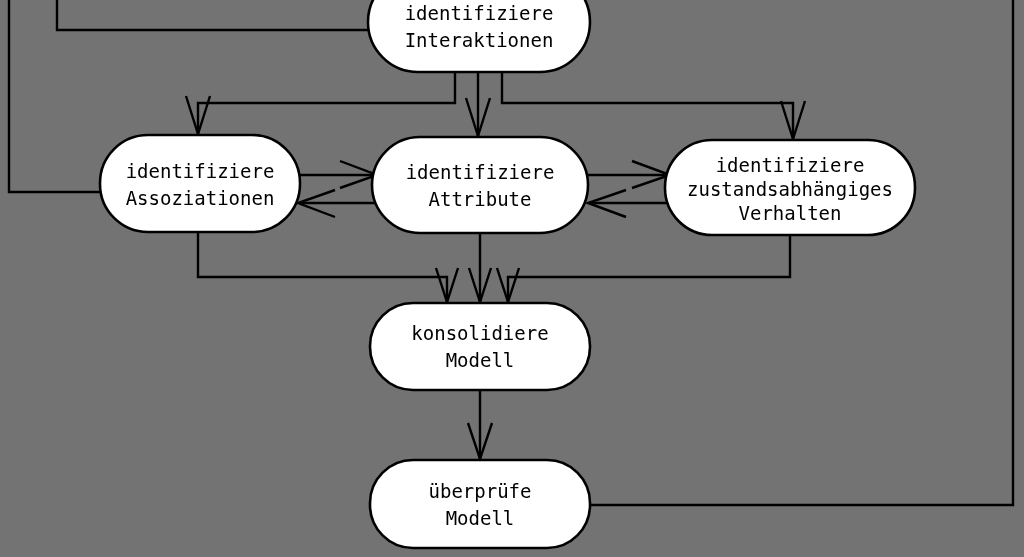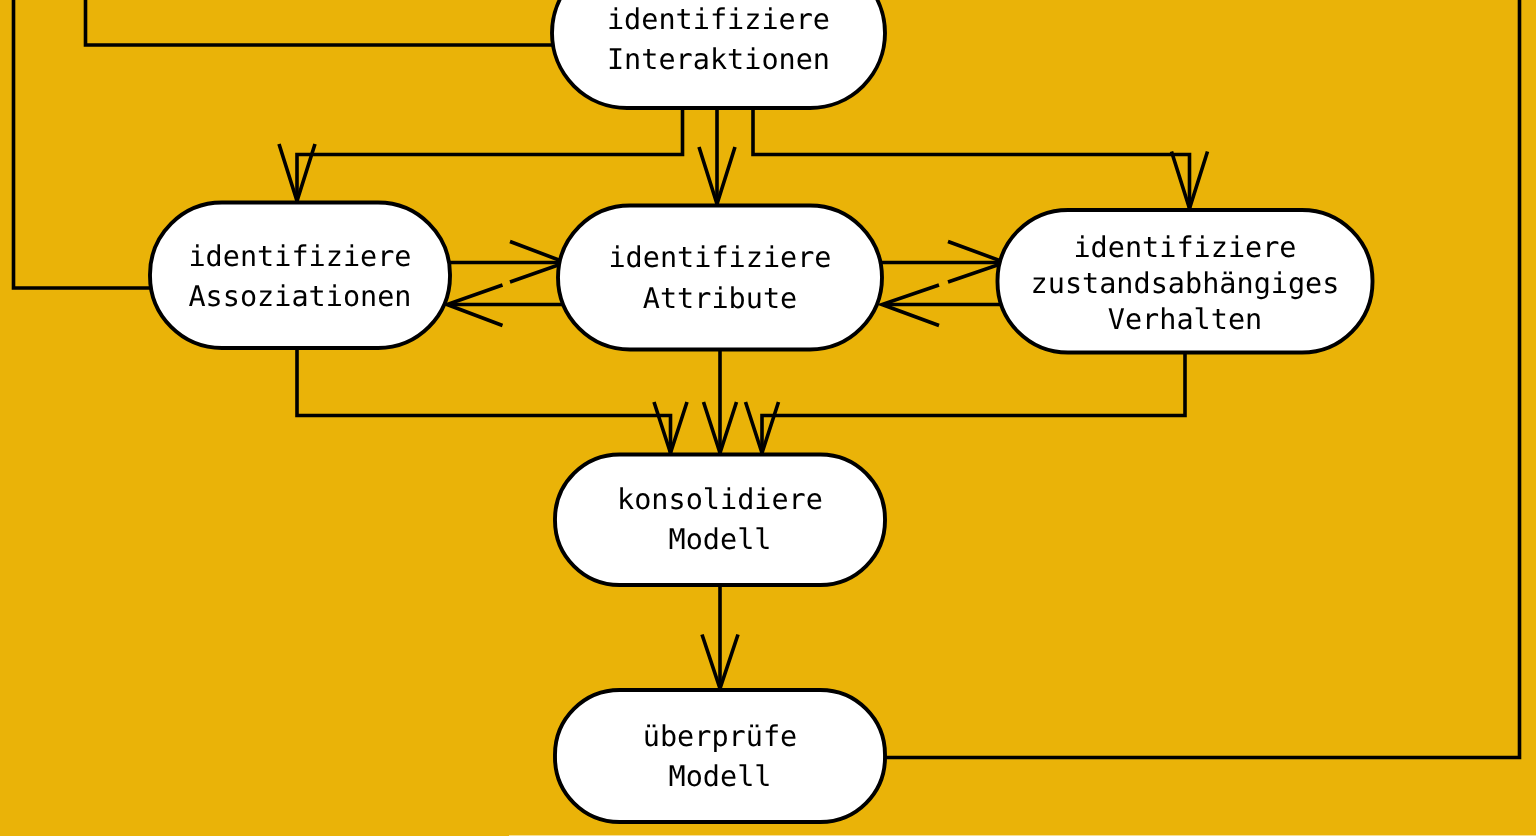--- a/index.html
+++ b/index.html
@@ -10,21 +10,21 @@
   body {
     width: 1024px;
     height: 557px;
     overflow: hidden;
     font-family: "DejaVu Sans Mono", monospace;
   }
   #diagram-root {
     position: relative;
     width: 1024px;
     height: 557px;
-    background: #eab308;
+    background: #737373;
   }
   svg.flow {
     display: block;
     width: 1024px;
     height: 557px;
   }
   .node-shape {
     fill: #ffffff;
     stroke: #000000;
     stroke-width: 2.6;

